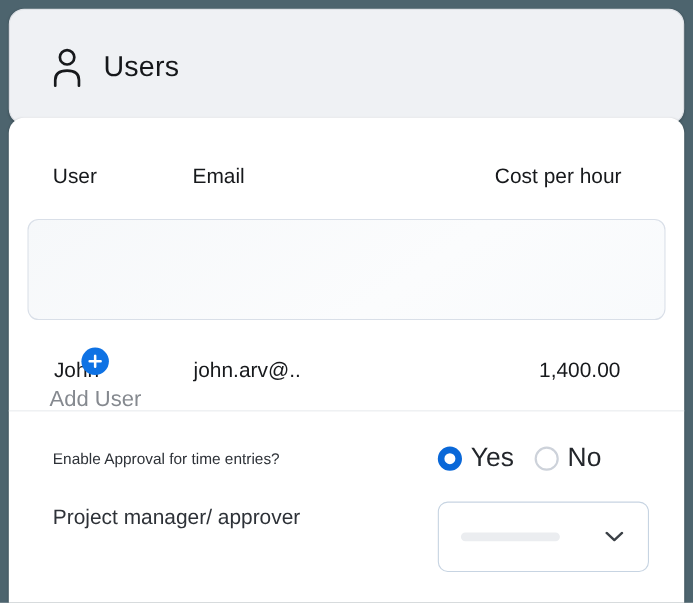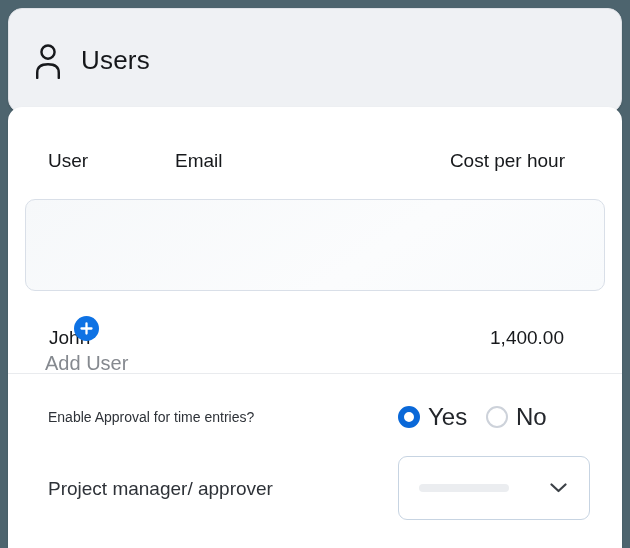--- a/index.html
+++ b/index.html
@@ -12,21 +12,21 @@
     color:#17191c;
   }
 
   
   .header-card {
     position:absolute; left:8px; top:8px; right:8px; height:105px;
     background:#eff1f4;
     border:1px solid #dfe2e7;
     border-radius:14px;
     display:flex; align-items:center;
-    padding-left:24px;
+    padding-left:37px;
     box-shadow:0 1px 2px rgba(0,0,0,.15);
   }
   .header-card .u-icon { width:30px; height:36px; display:block; }
   .header-title {
     margin-left:18px;
     font-size:26px;
     color:#15171a;
     letter-spacing:.2px;
   }
 
@@ -85,21 +85,21 @@
   .rg-yes { left:390px; }
   .rg-no  { left:478px;justify-content:flex-end; }
   .radio-dot {
     width:22px; height:22px; border-radius:50%;
     background:#ffffff; border:2px solid #cdd2da; flex:0 0 auto;
   }
   .radio-dot.on { border:6px solid #0a68d8; }
   .radio-label { font-size:24px; line-height:26px; color:#23262b; }
 
   
-  .pm-label { position:absolute; left:40px; top:369px; font-size:19px; line-height:26px; color:#2e3238; white-space:nowrap; }
+  .pm-label { position:absolute; left:40px; top:351px; font-size:19px; line-height:26px; color:#2e3238; white-space:nowrap; }
   .pm-select {
     position:absolute; left:390px; top:349px; width:192px; height:64px;
     background:#ffffff;
     border:1.5px solid #c7d4e2;
     border-radius:9px;
     display:flex; align-items:center; justify-content:space-between;
     padding:0 22px 0 20px;
     cursor:pointer;
   }
   .pm-placeholder {
@@ -120,20 +120,21 @@
 </div>
 
 <div class="main-card">
 
   <div class="cell th-user">User</div>
   <div class="cell th-email">Email</div>
   <div class="cell th-cost">Cost per hour</div>
 
   <div class="row-card">
     <div class="cell rc-user">John</div>
+    <div class="cell rc-email">john.arv@..</div>
     <div class="cell rc-cost">1,400.00</div>
   </div>
 
   <button class="add-user">
     <span class="plus-circle">
       <svg width="13" height="13" viewBox="0 0 13 13">
         <path d="M6.5 1.5 V11.5 M1.5 6.5 H11.5" stroke="#ffffff" stroke-width="2.3" stroke-linecap="round"></path>
       </svg>
     </span>
     <span class="add-user-label">Add User</span>

